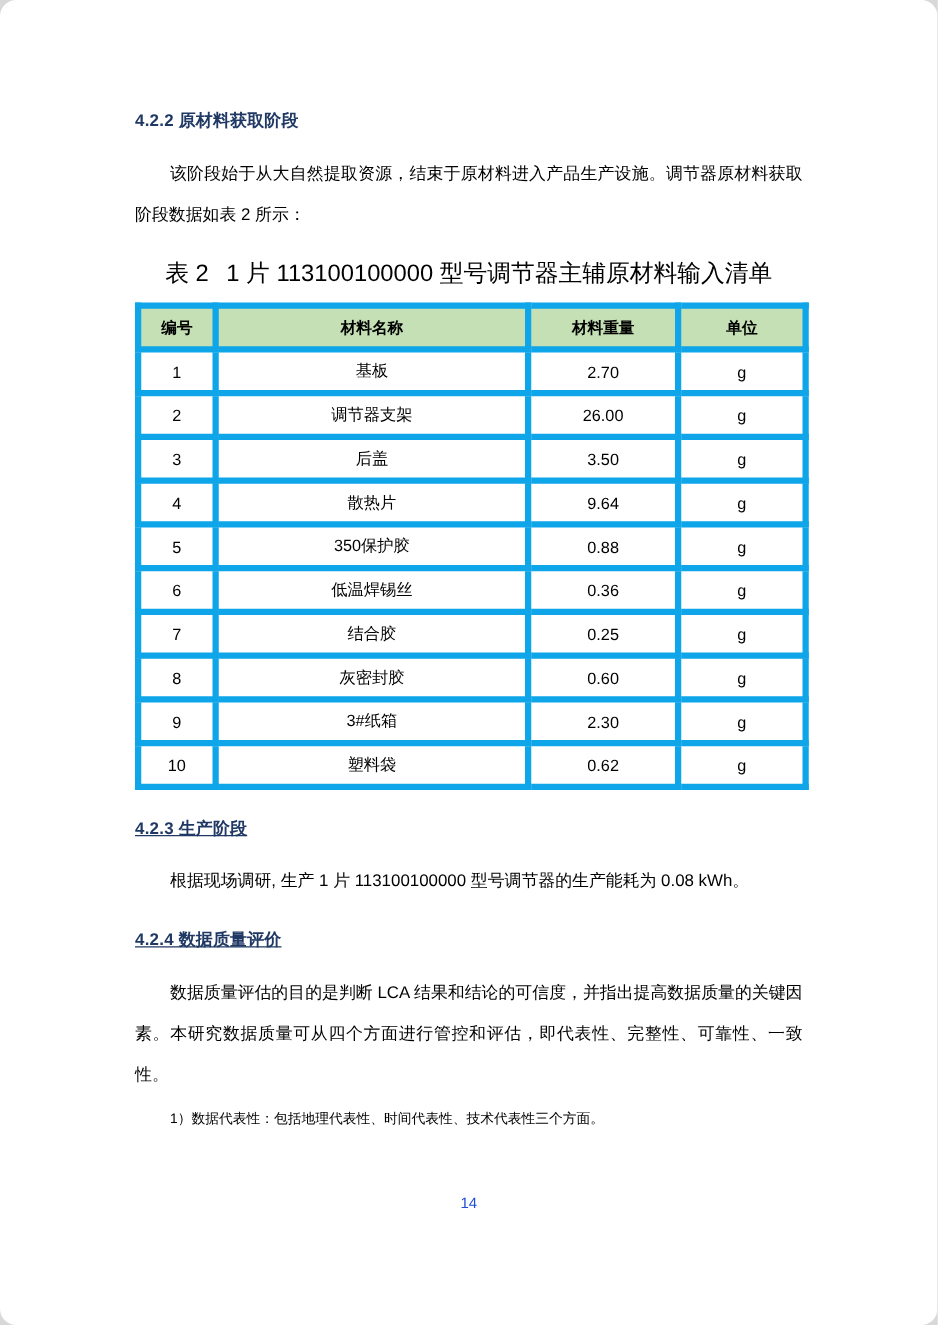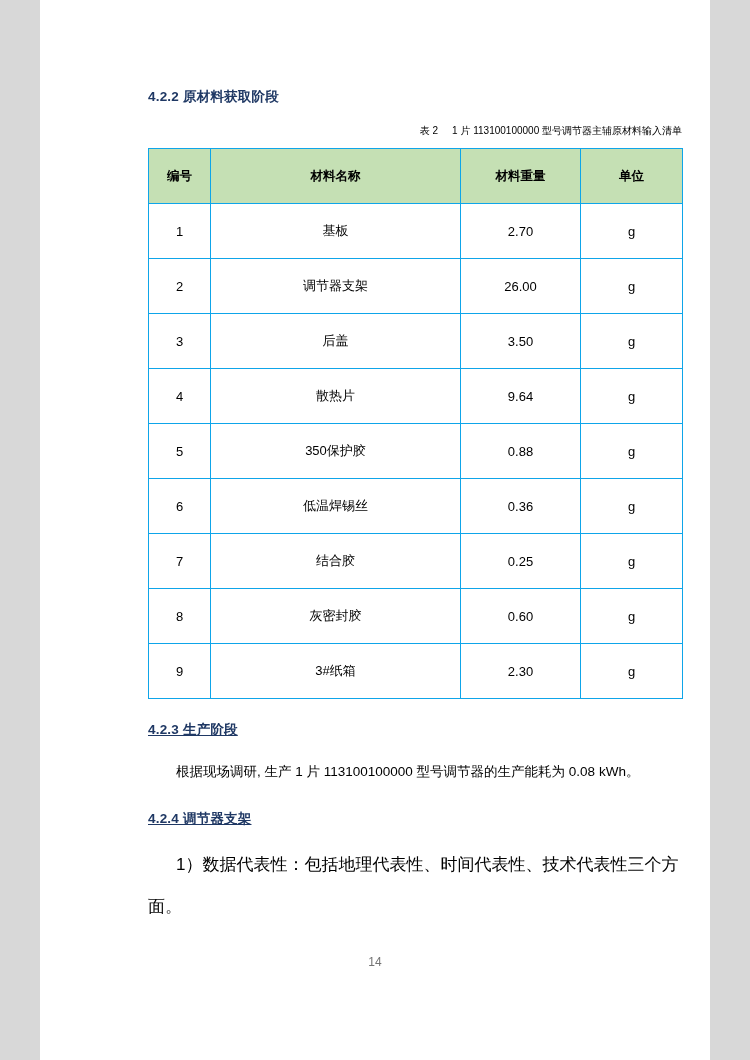--- a/index.html
+++ b/index.html
@@ -4,28 +4,29 @@
 <style>
   html, body {
     margin: 0;
     padding: 0;
     background: #d8d8d8;
   }
   body {
     font-family: "Liberation Sans", sans-serif;
   }
   .page {
-    width: 670px;
+    width: 750px;
     height: 1060px;
     background: #ffffff;
     margin: 0 auto;
     position: relative;
     box-sizing: border-box;
     padding: 0;
     overflow: hidden;
+    border-radius: 13px;
   }
   .content {
     position: absolute;
     left: 108px;
     top: 88px;
     width: 534px;
   }
   .h3 {
     font-size: 13.5px;
     font-weight: bold;
@@ -42,40 +43,40 @@
     color: #000000;
     line-height: 2.45;
     margin: 0 0 6px 0;
     text-align: justify;
     text-justify: inter-ideograph;
   }
   .para.indent {
     text-indent: 28px;
   }
   .table-caption {
-    font-size: 10px;
-    text-align: right;
+    font-size: 19px;
+    text-align: center;
     margin: 18px 0 10px 0;
     color: #000;
   }
   .table-caption .gap {
     display: inline-block;
     width: 14px;
   }
   table.mat {
     border-collapse: collapse;
     width: 534px;
     table-layout: fixed;
     font-size: 13px;
   }
   table.mat th, table.mat td {
-    border: 1px solid #0ea5e9;
+    border: 5px solid #0ea5e9;
     text-align: center;
     height: 30px;
-    padding: 12px 2px;
+    padding: 0 2px;
     vertical-align: middle;
   }
   table.mat thead th {
     background: #c5e0b4;
     font-weight: bold;
     font-size: 12.5px;
   }
   table.mat tbody td {
     font-size: 13px;
   }
@@ -83,37 +84,38 @@
   .col-name { width: 250px; }
   .col-weight { width: 120px; }
   .col-unit { width: 102px; }
   .footer {
     position: absolute;
     left: 0;
     right: 0;
     top: 955px;
     text-align: center;
     font-size: 12px;
-    color: #737373;
+    color: #1d4ed8;
   }
   .list-item {
-    font-size: 17px;
+    font-size: 11px;
     line-height: 2.45;
     margin: 0;
     text-indent: 28px;
   }
 </style>
 </head>
 <body>
 
 <div class="page">
   <div class="content">
 
     <h3 class="h3">4.2.2 原材料获取阶段</h3>
 
+    <p class="para indent">该阶段始于从大自然提取资源，结束于原材料进入产品生产设施。调节器原材料获取阶段数据如表 2 所示：</p>
 
     <div class="table-caption">
       <span>表 2</span><span class="gap"></span><span>1 片 113100100000 型号调节器主辅原材料输入清单</span>
     </div>
 
     <table class="mat">
       <colgroup>
         <col class="col-no">
         <col class="col-name">
         <col class="col-weight">
@@ -175,29 +177,36 @@
           <td>灰密封胶</td>
           <td>0.60</td>
           <td>g</td>
         </tr>
         <tr>
           <td>9</td>
           <td>3#纸箱</td>
           <td>2.30</td>
           <td>g</td>
         </tr>
+        <tr>
+          <td>10</td>
+          <td>塑料袋</td>
+          <td>0.62</td>
+          <td>g</td>
+        </tr>
       </tbody>
     </table>
 
     <h3 class="h3 spaced-top">4.2.3 生产阶段</h3>
 
     <p class="para indent">根据现场调研, 生产 1 片 113100100000 型号调节器的生产能耗为 0.08 kWh。</p>
 
-    <h3 class="h3 spaced-top">4.2.4 调节器支架</h3>
-
+    <h3 class="h3 spaced-top">4.2.4 数据质量评价</h3>
+
+    <p class="para indent">数据质量评估的目的是判断 LCA 结果和结论的可信度，并指出提高数据质量的关键因素。本研究数据质量可从四个方面进行管控和评估，即代表性、完整性、可靠性、一致性。</p>
 
     <p class="list-item">1）数据代表性：包括地理代表性、时间代表性、技术代表性三个方面。</p>
 
   </div>
 
   <div class="footer">
     <span>14</span>
   </div>
 </div>
 

